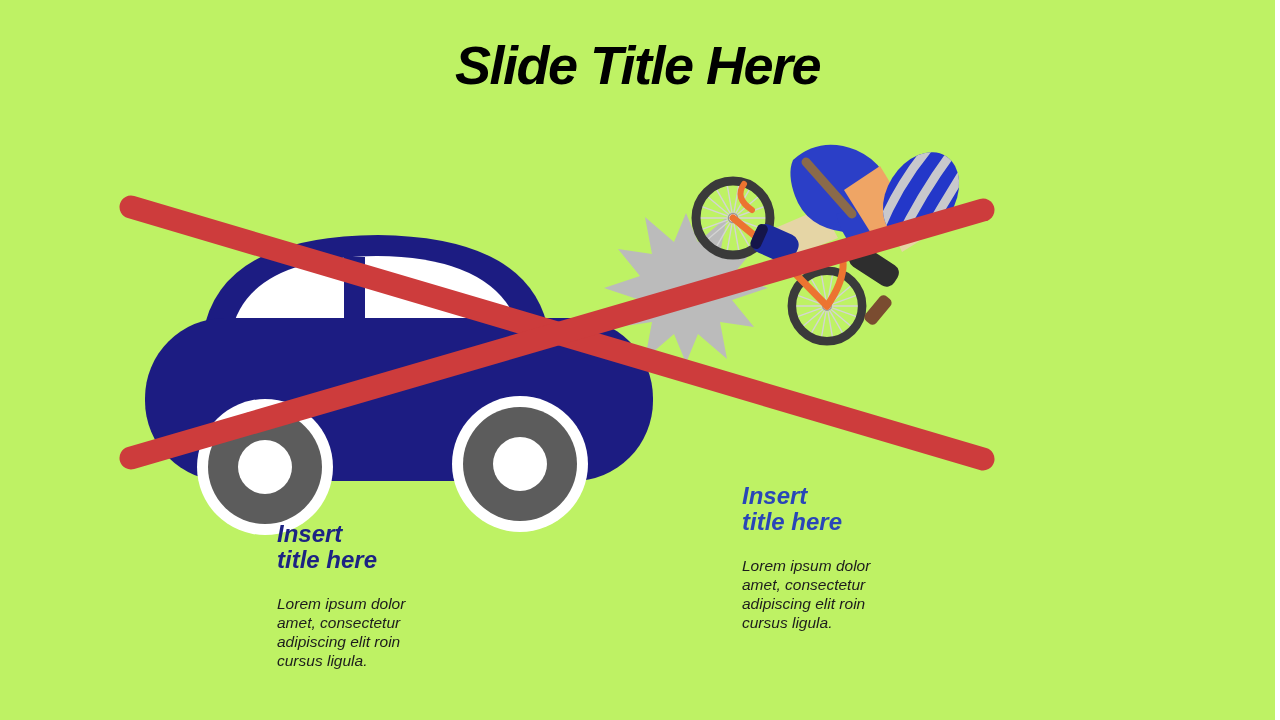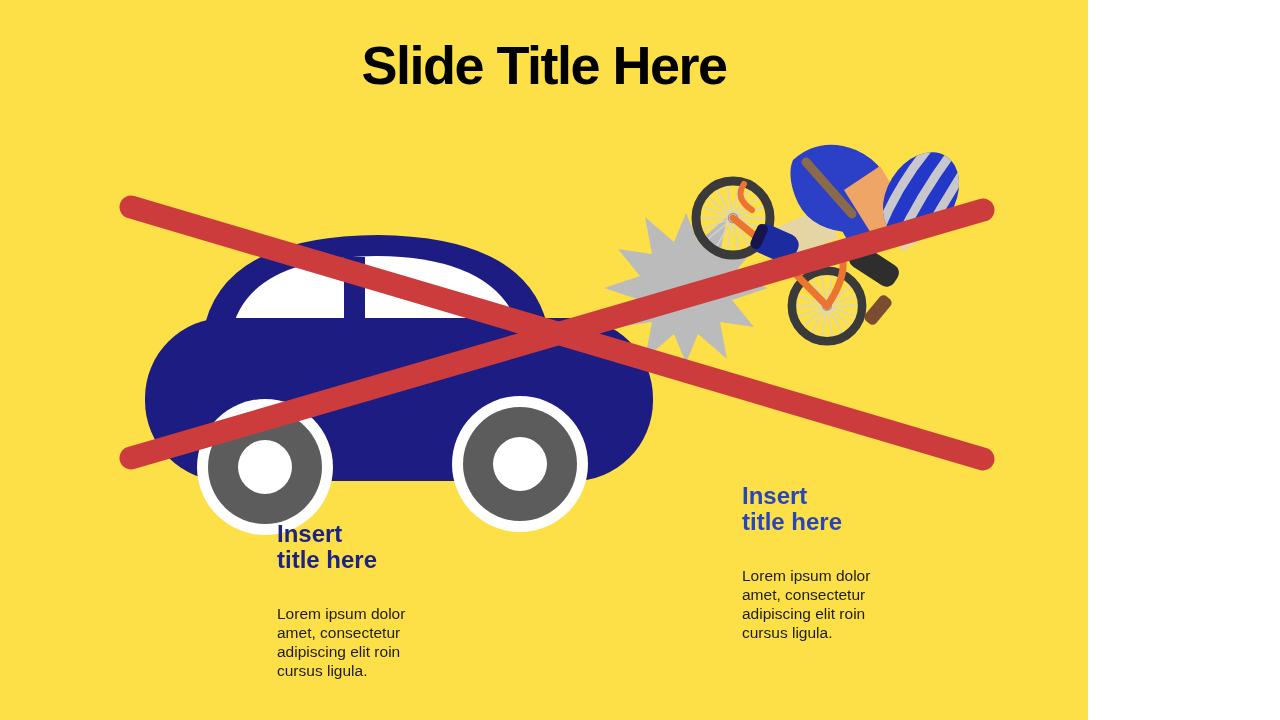--- a/index.html
+++ b/index.html
@@ -1,23 +1,24 @@
 <!DOCTYPE html>
 <html><head>
 <meta charset="utf-8">
 <style>
   * { margin: 0; padding: 0; box-sizing: border-box; }
   html, body { background: #ffffff; }
   .slide {
     position: relative;
-    width: 1088px;
+    width: 1275px;
     height: 720px;
-    background: #fde047;
+    background: #bef264;
     overflow: hidden;
     font-family: "Liberation Sans", "DejaVu Sans", sans-serif;
+    font-style: italic;
   }
   .slide-title {
     position: absolute;
     top: 34px;
     left: 0;
     width: 100%;
     text-align: center;
     font-size: 54px;
     line-height: 62px;
     font-weight: 700;
@@ -37,21 +38,21 @@
   }
   .caption-left  { left: 277px; top: 503px; }
   .caption-right { left: 742px; top: 465px; }
   .cap-title {
     font-size: 24px;
     line-height: 26px;
     font-weight: 700;
     white-space: pre-line;
   }
   .cap-body {
-    margin-top: 13px;
+    margin-top: 3px;
     font-size: 15.5px;
     line-height: 19px;
     color: #1c1c1c;
     white-space: pre-line;
   }
 </style>
 </head>
 <body>
 
 <div class="slide">

